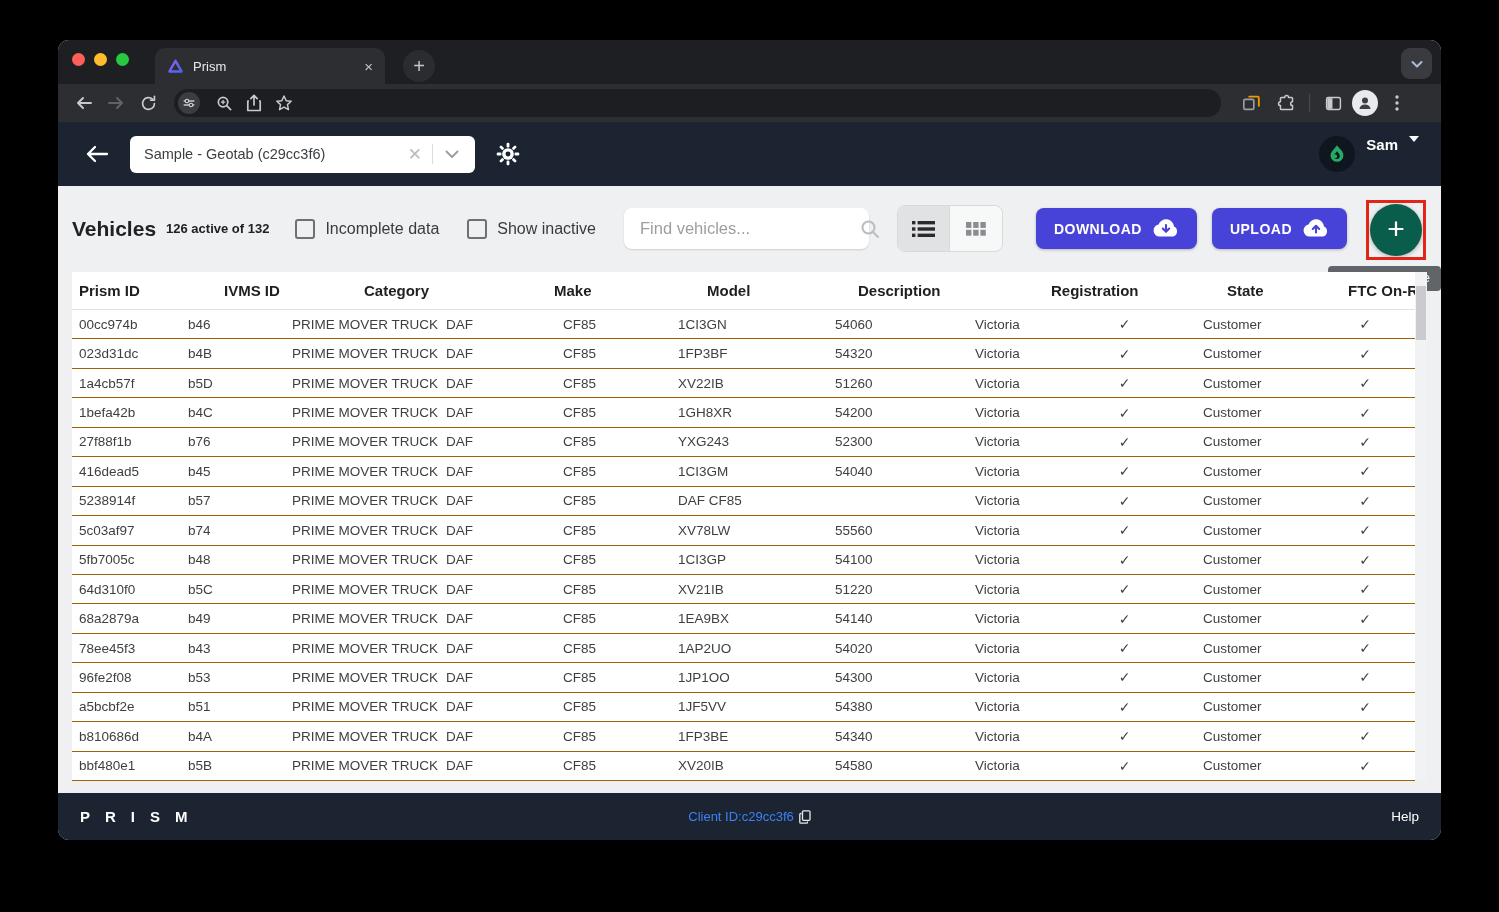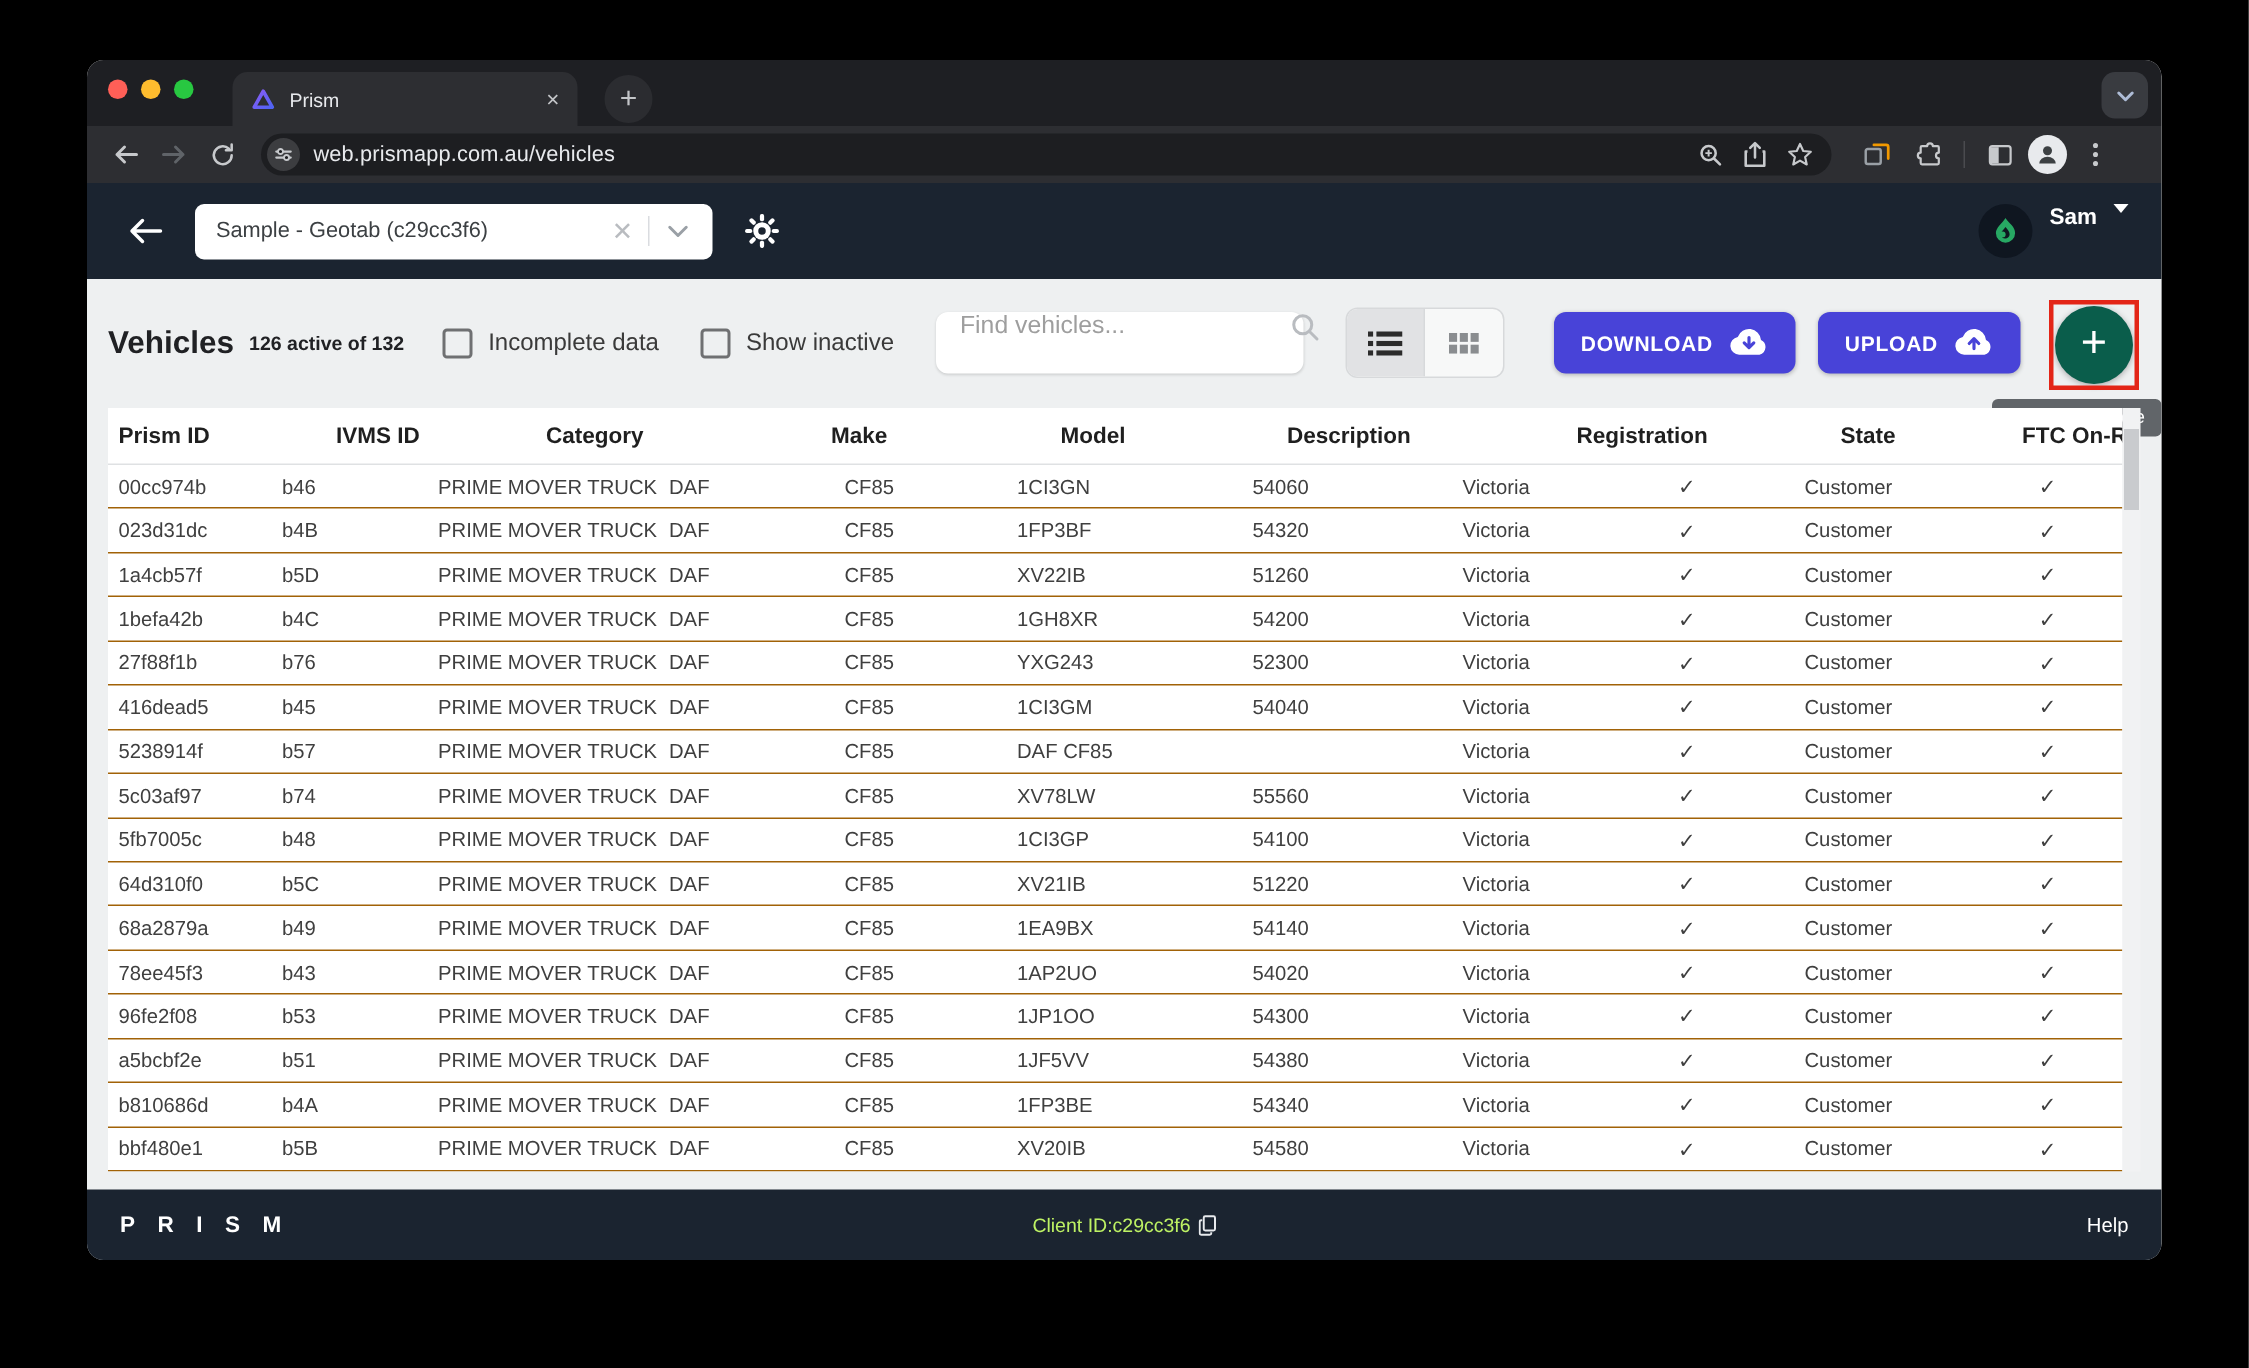--- a/index.html
+++ b/index.html
@@ -65,21 +65,21 @@
   .main { flex:1; position:relative; background:#eef0f1; }
   .controls { display:flex; align-items:center; margin:19px 14px 0 14px; height:47px;
               padding-right:80px; }
   .pagetitle { font-size:21px; font-weight:700; color:#202124;text-align:right; }
   .subcount { font-size:13px; font-weight:700; color:#202124; margin-left:10px; margin-right:26px; }
   .cbgroup { display:flex; align-items:center; margin-right:28px; }
   .cbox { width:20px; height:20px; border:2px solid #6f7072; border-radius:3px;
           background:transparent; margin-right:10px; }
   .cblabel { font-size:16px; color:#3a3a3a; }
   .searchbox { width:245px; height:41px; background:#fff; border-radius:8px;
-               display:flex; align-items:flex-start; padding:0 12px 0 16px;
+               display:flex; align-items:center; padding:0 12px 0 16px;
                box-shadow:0 1px 2px rgba(0,0,0,.14); margin-right:28px; }
   .searchbox input { border:none; outline:none; flex:1; font-size:16.5px;
                      font-family:"Liberation Sans",sans-serif; color:#3c4043; background:transparent; }
   .searchbox input::placeholder { color:#9e9e9e; }
   .viewtoggle { display:flex; height:47px; border:1px solid #d7d9db; border-radius:8px;
                 overflow:hidden; background:#f7f8f8; }
   .vt-btn { width:52px; display:flex; align-items:center; justify-content:center; }
   .vt-btn.sel { background:#e1e2e4; border-right:1px solid #d7d9db; }
   .actionbtns { margin-left:auto; display:flex; gap:15px; }
   .btn { height:41px; border-radius:8px; background:#4843d8; color:#fff; border:none;
@@ -110,21 +110,21 @@
   .td.center { text-align:center; padding-left:0; font-size:14px; }
   .scrollbar { position:absolute; right:14px; top:86px; width:12px; height:509px;
                background:#f1f2f3; }
   .scrollthumb { position:absolute; left:1px; right:1px; top:14px; height:54px;
                  background:#c9cbce; border-radius:0; }
 
   
   .appfooter { height:47px; background:#1b2430; flex:0 0 auto; display:flex;
                align-items:center; padding:0 22px; position:relative; }
   .brand { color:#fff; font-size:15px; font-weight:700; letter-spacing:15px; }
-  .clientid { position:absolute; left:0; right:0; text-align:center; color:#bef264;
+  .clientid { position:absolute; left:0; right:0; text-align:center; color:#3b82f6;
               font-size:13px; pointer-events:none; }
   .clientid .inner { pointer-events:auto; display:inline-flex; align-items:center; gap:5px; }
   .helplink { margin-left:auto; color:#fff; font-size:13.5px; }
   svg { display:block; }
 </style>
 </head>
 <body>
 
 <div class="window">
 
@@ -178,21 +178,20 @@
       <span class="siteinfo">
         <svg width="12" height="12" viewBox="0 0 12 12">
             <g stroke="#c7c9cc" stroke-width="1.5" stroke-linecap="round">
               <line x1="1.2" y1="4" x2="10.8" y2="4"></line>
               <line x1="1.2" y1="8" x2="10.8" y2="8"></line>
             </g>
             <circle cx="4" cy="4" r="1.7" fill="#1d1e21" stroke="#c7c9cc" stroke-width="1.3"></circle>
             <circle cx="8" cy="8" r="1.7" fill="#1d1e21" stroke="#c7c9cc" stroke-width="1.3"></circle>
           </svg>
       </span>
-      <span class="url">web.prismapp.com.au/vehicles</span>
       <span class="pill-ic">
         <svg width="17" height="17" viewBox="0 0 18 18">
             <circle cx="7.5" cy="7.5" r="5" fill="none" stroke="#c7c9cc" stroke-width="1.8"></circle>
             <line x1="11.3" y1="11.3" x2="15.5" y2="15.5" stroke="#c7c9cc" stroke-width="1.8" stroke-linecap="round"></line>
             <path d="M5.2 7.5 h4.6 M7.5 5.2 v4.6" stroke="#c7c9cc" stroke-width="1.4"></path>
           </svg>
       </span>
       <span class="pill-ic">
         <svg width="16" height="18" viewBox="0 0 16 18">
             <path d="M3 7 H1.8 V16.5 H14.2 V7 H13" fill="none" stroke="#c7c9cc" stroke-width="1.7" stroke-linejoin="round"></path>

